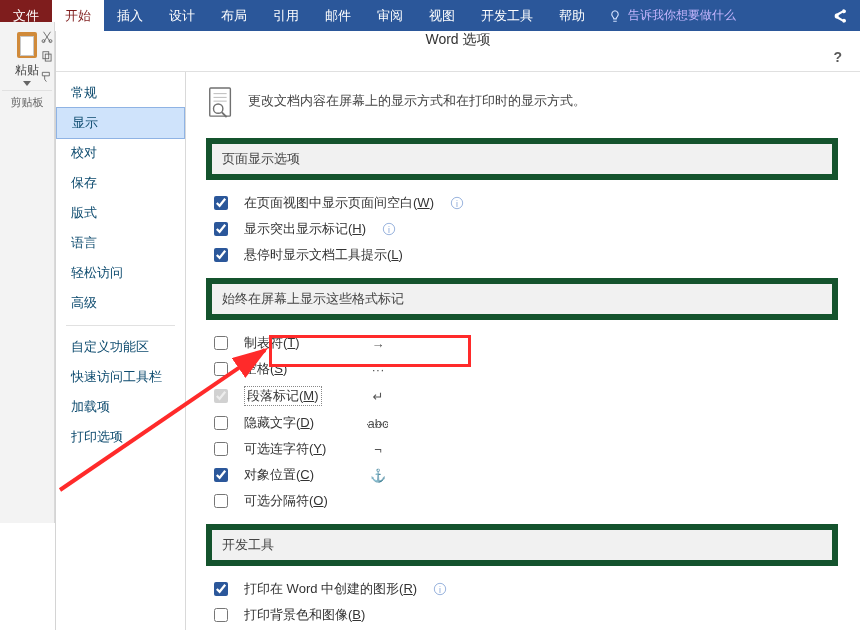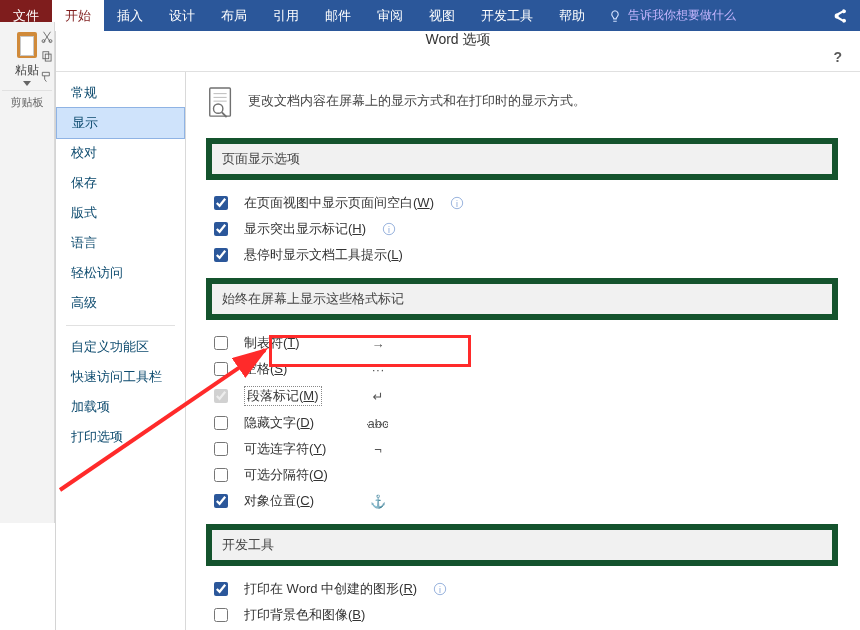--- a/index.html
+++ b/index.html
@@ -192,28 +192,28 @@
             <input type="checkbox" style="">
             <span class="lbl">隐藏文字(<span class="u">D</span>)</span>
             <span class="sample" style="text-decoration: line-through dotted;">abc</span>
           </div>
           <div class="opt-row">
             <input type="checkbox" style="">
             <span class="lbl">可选连字符(<span class="u">Y</span>)</span>
             <span class="sample">¬</span>
           </div>
           <div class="opt-row">
+            <input type="checkbox" checked="" style="">
+            <span class="lbl">对象位置(<span class="u">C</span>)</span>
+            <span class="sample anchor-glyph">⚓</span>
+          </div>
+          <div class="opt-row">
             <input type="checkbox" style="">
             <span class="lbl">可选分隔符(<span class="u">O</span>)</span>
             <span class="sample"></span>
-          </div>
-          <div class="opt-row">
-            <input type="checkbox" checked="" style="">
-            <span class="lbl">对象位置(<span class="u">C</span>)</span>
-            <span class="sample anchor-glyph">⚓</span>
           </div>
         </div>
 
       <div class="section-head">开发工具</div>
       <div id="sec-print">
           <div class="opt-row">
             <input type="checkbox" checked="" style="">
             <span class="lbl">打印在 Word 中创建的图形(<span class="u">R</span>)</span>
             <svg viewBox="0 0 16 16" class="info">
               <circle cx="8" cy="8" r="6.5" fill="none" stroke="#8aa8d8"></circle>

